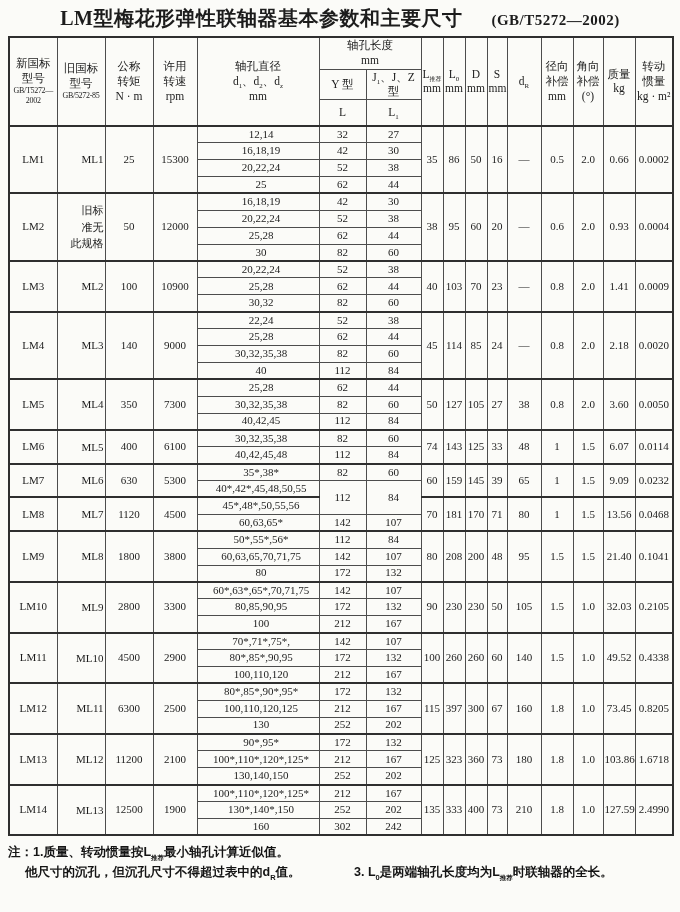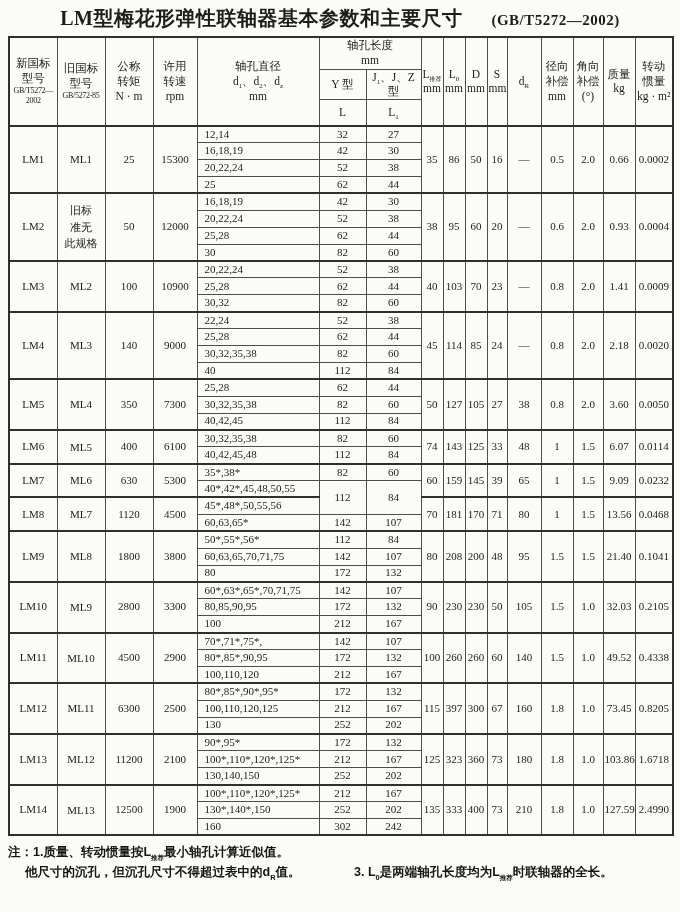--- a/index.html
+++ b/index.html
@@ -30,22 +30,22 @@
   }
   thead th { font-weight:normal; font-size:11.5px; line-height:1.3; }
   thead tr:first-child th { height:32px; }
   thead tr:nth-child(2) th { height:24px; }
   thead tr:nth-child(3) th { height:26px; }
   .tiny { font-size:8px; letter-spacing:-0.3px; }
   sub { font-size:0.6em; line-height:0; }
   sub.cjk { font-size:0.52em; }
 
   tbody td { height:16.9px; }
-  td.dia { text-align:left; padding-left:7px; }
-  td.pre { white-space:pre-line; line-height:1.5; }
+  td.dia { text-align:center; padding-left:7px; }
+  td.pre { white-space:pre-line; line-height:1.5;text-align:right; }
   tr.gstart td, tr.gstart th { border-top:2px solid #2f2f2f; }
   thead tr:first-child th { border-top:none; }
 
   .notes {
     margin:7px 0 0 8px; width:666px;
     font-family:"Liberation Sans","DejaVu Sans",sans-serif;
     font-weight:600; font-size:12.5px; line-height:1.55; color:#141414;
   }
   .note-line { display:flex; }
   .nl { flex:0 0 346px; }

